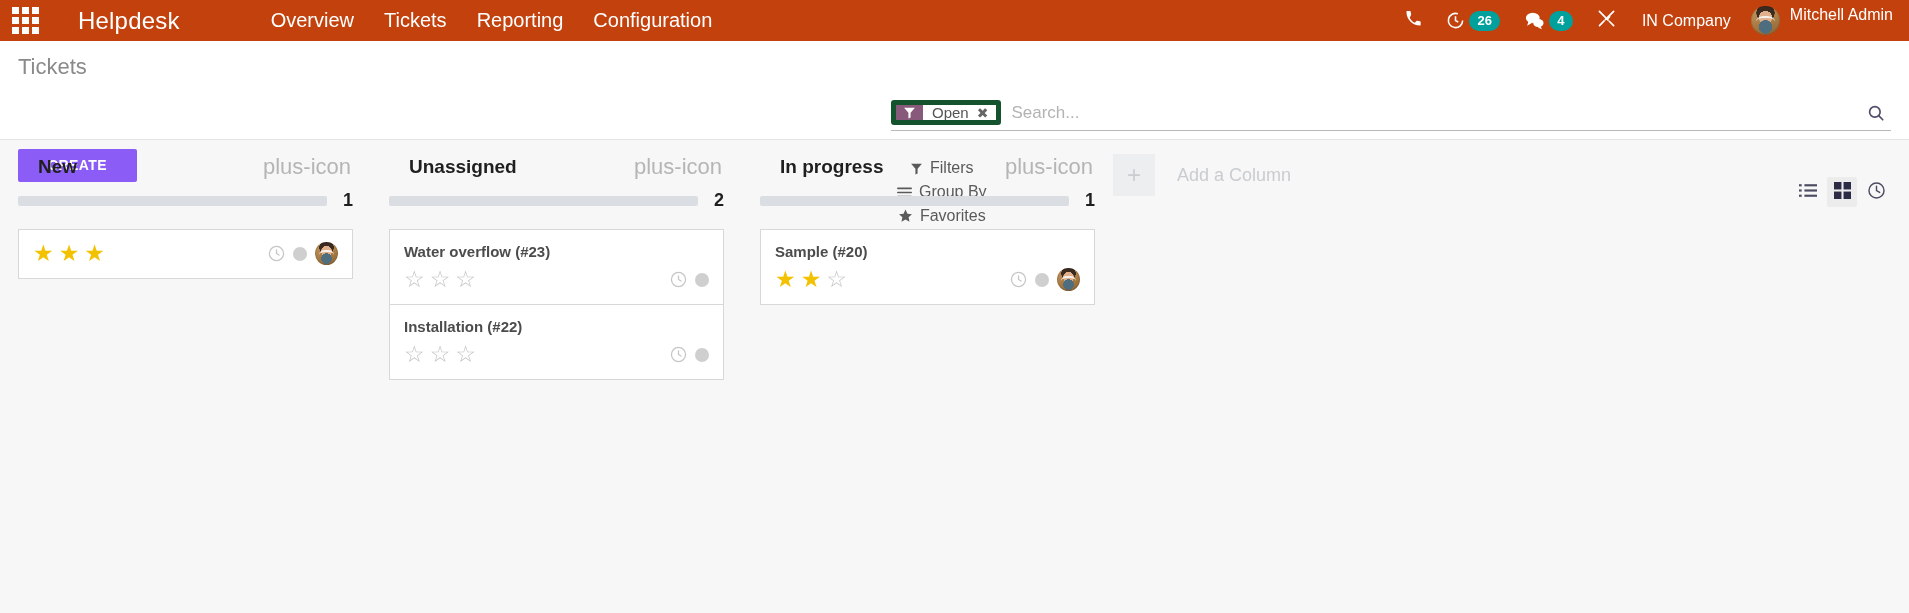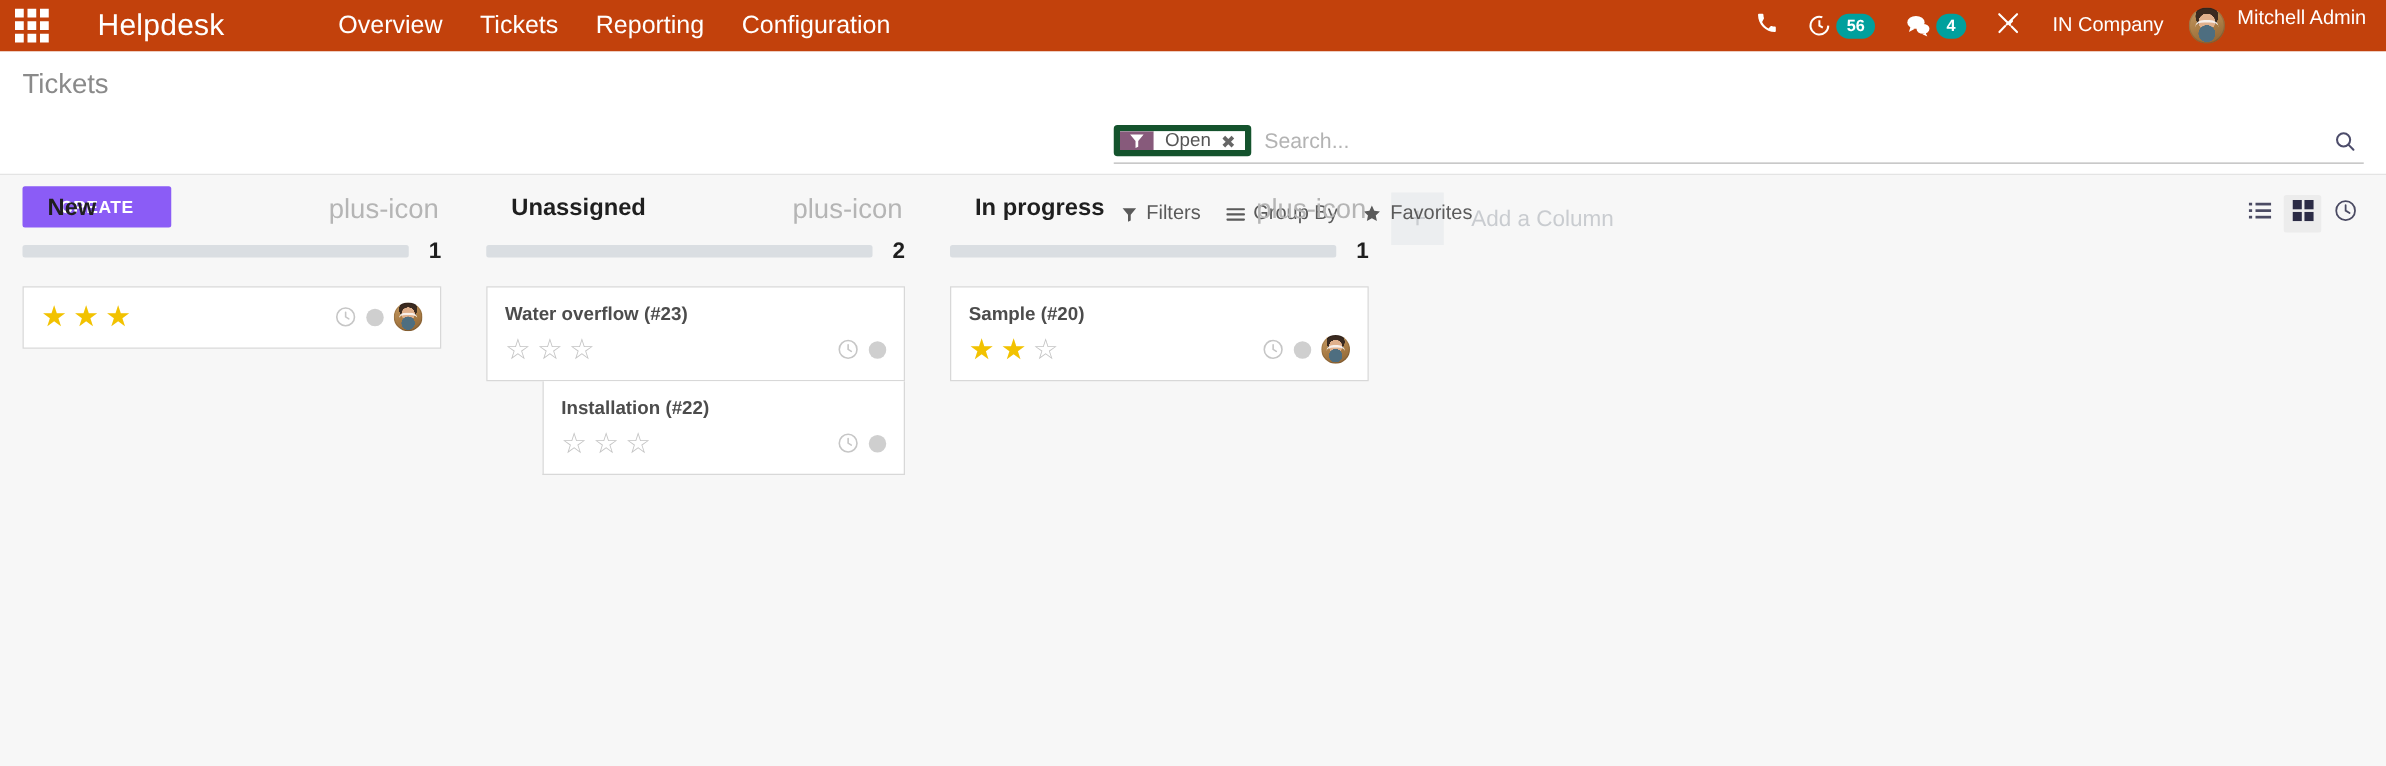--- a/index.html
+++ b/index.html
@@ -210,21 +210,21 @@
   .search-magnifier { color: #4d4d6b; padding: 0 6px; cursor: pointer; display: flex; align-items: center; }
 
   .cp-bottom {
     position: absolute;
     right: 18px;
     top: 115px;
     display: flex;
     align-items: center;
     width: 1000px;
   }
-  .filter-buttons { display: flex; align-items: center; }
+  .filter-buttons { display: flex; align-items: center; flex-direction: column; }
   .filter-btn {
     display: flex;
     align-items: center;
     gap: 7px;
     font-size: 16px;
     color: #5a5a5a;
     padding: 3px 14px 3px 6px;
     cursor: pointer;
     white-space: nowrap;
   }
@@ -297,21 +297,21 @@
   }
 
   .kb-cards { margin-top: 18px; }
   .kb-card {
     background: #ffffff;
     border: 1px solid #d8d8d8;
     padding: 12px 14px 13px 14px;
     cursor: pointer;
     position: relative;
   }
-  .kb-card + .kb-card { border-top: none; margin-left: 45px; }
+  .kb-card + .kb-card { border-top: none; }
   .kb-card-title {
     font-size: 15px;
     font-weight: bold;
     color: #4c4c4c;
     line-height: 20px;
     margin-bottom: 6px;
     white-space: nowrap;
     overflow: hidden;
   }
   .kb-card-bottom { display: flex; align-items: center; }
@@ -392,21 +392,21 @@
       </span>
     </div>
 
     <div class="nav-sys-item">
       <span style="margin-right:10px;display:flex;">
         <svg width="19" height="19" viewBox="0 0 24 24" fill="none" stroke="#fff" stroke-width="2">
           <path d="M21 12a9 9 0 1 1-6-8.5"></path>
           <path d="M12 6.5V12l3.5 2" stroke-width="2"></path>
         </svg>
       </span>
-      <span class="badge-pill">56</span>
+      <span class="badge-pill">26</span>
     </div>
 
     <div class="nav-sys-item">
       <span style="margin-right:10px;display:flex;">
         <svg width="21" height="19" viewBox="0 0 24 22" fill="#fff">
           <ellipse cx="10" cy="8" rx="8" ry="6"></ellipse>
           <path d="M5 12 L3.5 17 L9 14 Z"></path>
           <ellipse cx="16.5" cy="14" rx="6" ry="4.6"></ellipse>
           <path d="M19 17.5 L20.5 21 L16 19 Z"></path>
         </svg>

